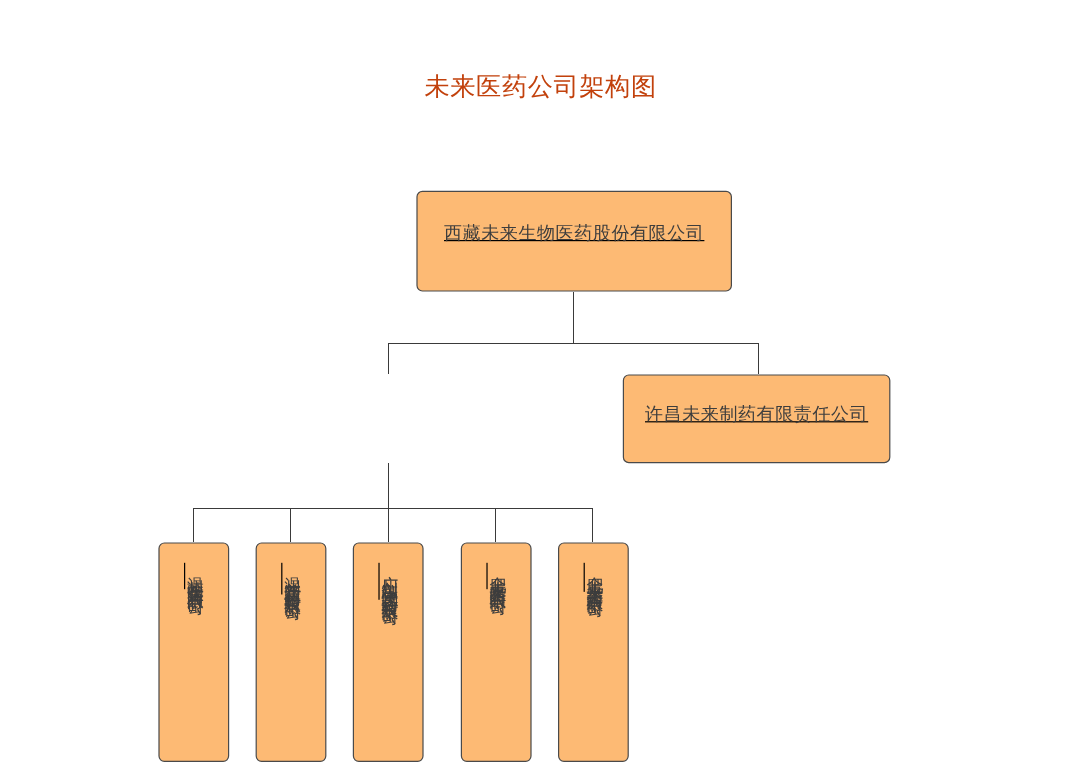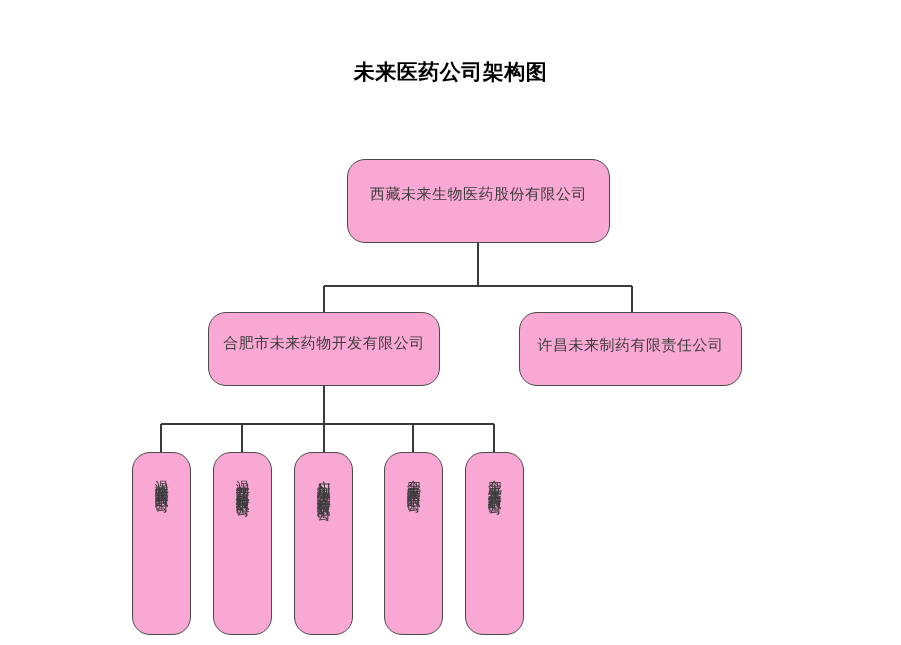--- a/index.html
+++ b/index.html
@@ -24,22 +24,22 @@
 
   
   .chart-title {
     position: absolute;
     left: 0;
     top: 58px;
     width: 901px;
     text-align: center;
     font-family: "DejaVu Sans", "Liberation Sans", sans-serif;
     font-size: 21px;
-    font-weight: bold;
-    color: #000000;
+    font-weight: normal;
+    color: #c2410c;
     letter-spacing: 0.5px;
     white-space: nowrap;
   }
 
   
   #connectors {
     position: absolute;
     left: 0;
     top: 0;
     width: 901px;
@@ -49,23 +49,24 @@
   #connectors line {
     stroke: #3a3a3a;
     stroke-width: 1.1;
     shape-rendering: crispEdges;
   }
 
   
   .node {
     position: absolute;
     box-sizing: border-box;
-    background: #f9a8d4;
+    background: #fdba74;
     border: 1px solid #4a4a4a;
-    border-radius: 18px;
+    border-radius: 5px;
+    text-decoration: underline;
   }
 
   
   .node-h {
     display: block;
   }
   .node-h .node-label {
     display: block;
     width: 100%;
     text-align: center;
@@ -114,23 +115,20 @@
     <line x1="242" y1="424" x2="242" y2="452"></line>
     <line x1="324" y1="424" x2="324" y2="452"></line>
     <line x1="413" y1="424" x2="413" y2="452"></line>
     <line x1="494" y1="424" x2="494" y2="452"></line>
   </svg>
 
   <div class="node node-h" style="left:347px; top:159px; width:263px; height:84px; padding-top:25px;">
     <span class="node-label">西藏未来生物医药股份有限公司</span>
   </div>
 
-  <div class="node node-h" style="left:208px; top:312px; width:232px; height:74px; padding-top:21px;">
-    <span class="node-label">合肥市未来药物开发有限公司</span>
-  </div>
 
   <div class="node node-h" style="left:519px; top:312px; width:223px; height:74px; padding-top:23px;">
     <span class="node-label">许昌未来制药有限责任公司</span>
   </div>
 
   <div class="node node-v" style="left:132px; top:452px; width:59px; height:183px;">
     <span class="node-label">温州莪金医药有限公司</span>
   </div>
 
   <div class="node node-v" style="left:213px; top:452px; width:59px; height:183px;">

